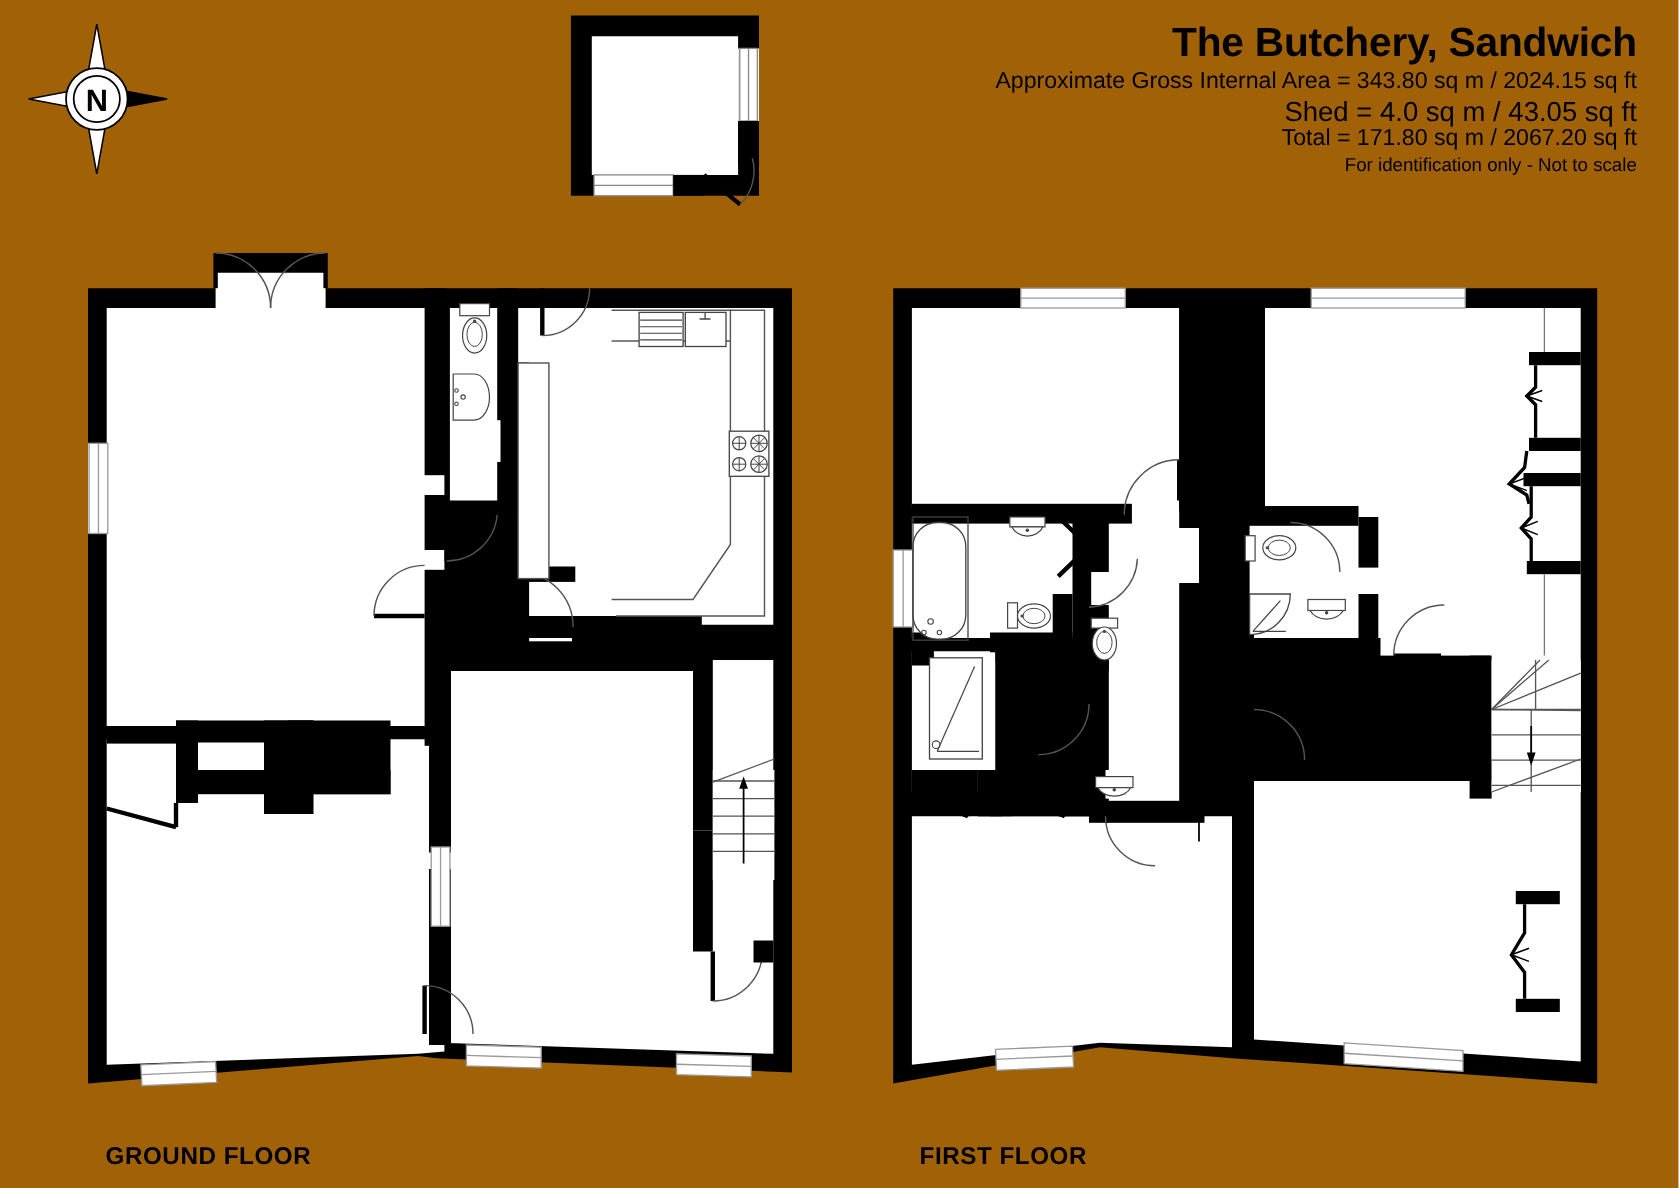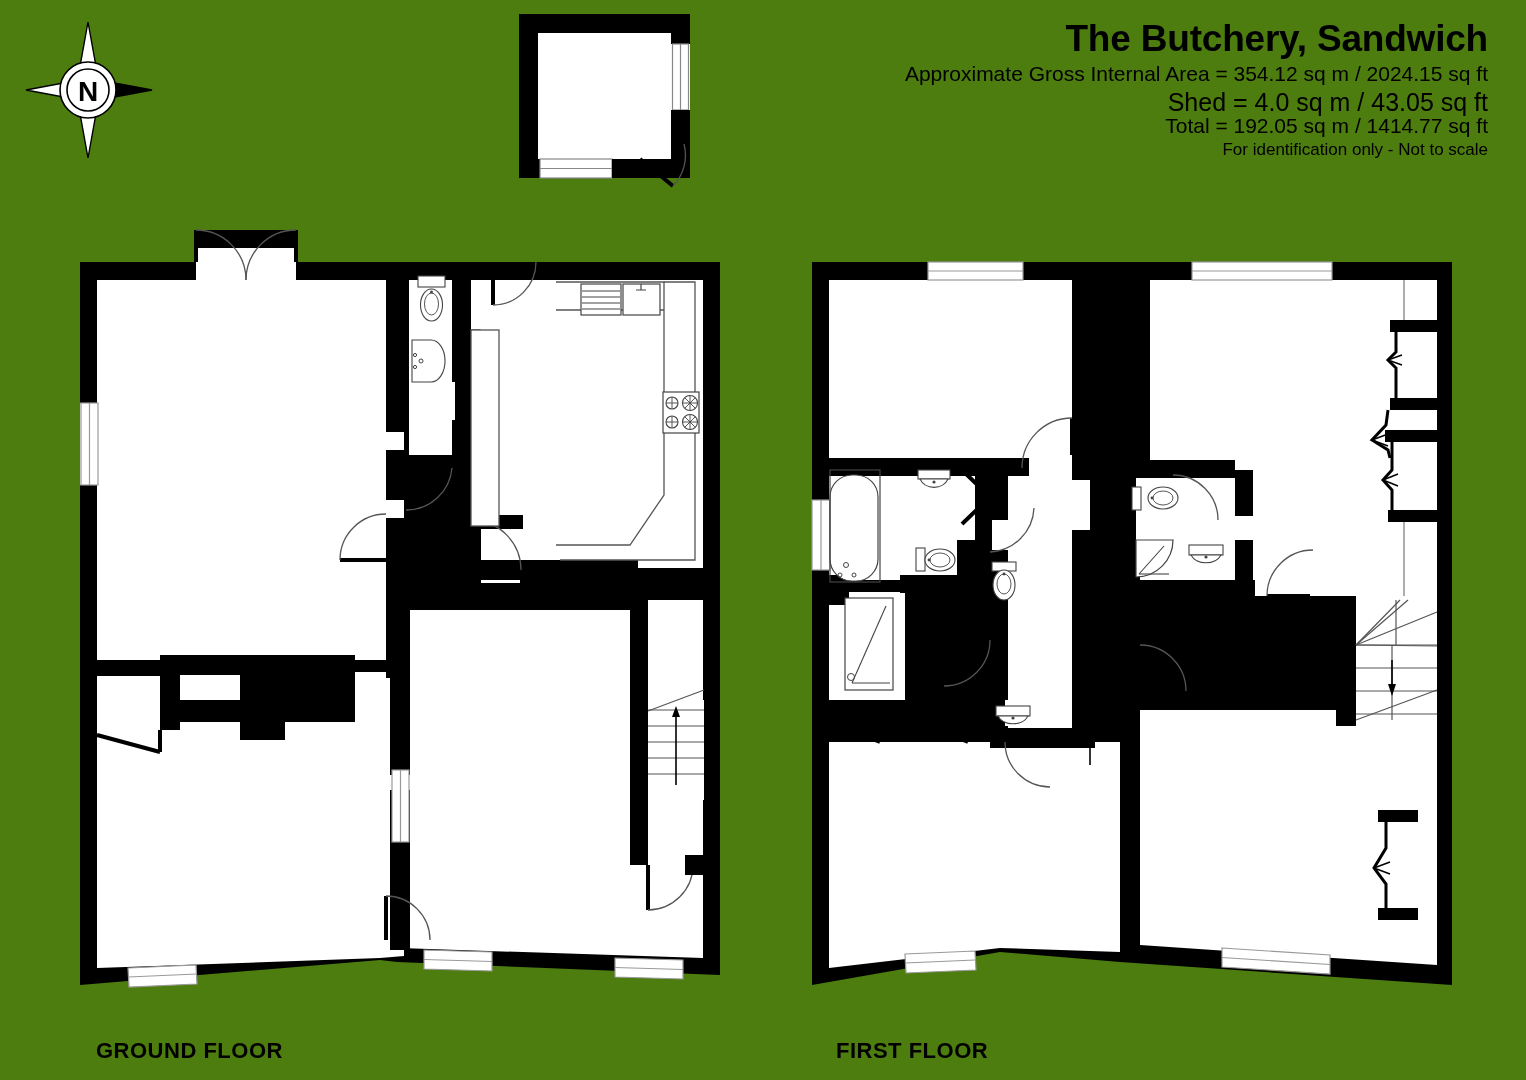--- a/index.html
+++ b/index.html
@@ -9,21 +9,21 @@
     background: #ffffff;
   }
   body {
     font-family: "Liberation Sans", sans-serif;
     color: #000000;
   }
   #page {
     position: relative;
     width: 1526px;
     height: 1080px;
-    background: #4d7c0f;
+    background: #a16207;
     overflow: hidden;
   }
   #plan-svg {
     position: absolute;
     left: 0;
     top: 0;
     width: 1526px;
     height: 1080px;
   }
   .hdr {
@@ -81,23 +81,23 @@
   }
   .shedtxt .nm { font-size: 18px; font-weight: bold; display: block; }
   .shedtxt .d1, .shedtxt .d2 { font-size: 18px; display: block; }
 </style>
 </head>
 <body>
 
 <div id="page">
 
   <div class="hdr" id="title">The Butchery, Sandwich</div>
-  <div class="hdr" id="sub1">Approximate Gross Internal Area = 354.12 sq m / 2024.15 sq ft</div>
+  <div class="hdr" id="sub1">Approximate Gross Internal Area = 343.80 sq m / 2024.15 sq ft</div>
   <div class="hdr" id="sub2">Shed = 4.0 sq m / 43.05 sq ft</div>
-  <div class="hdr" id="sub3">Total = 192.05 sq m / 1414.77 sq ft</div>
+  <div class="hdr" id="sub3">Total = 171.80 sq m / 2067.20 sq ft</div>
   <div class="hdr" id="sub4">For identification only - Not to scale</div>
 
   <div class="floorlabel" id="gf-label">GROUND FLOOR</div>
   <div class="floorlabel" id="ff-label">FIRST FLOOR</div>
 
   <div class="shedtxt" style="left:505px; top:66px; width:200px;">
     <span class="nm">Shed</span>
     <span class="d1">6'7 (2.0)</span>
     <span class="d2">x 6'7 (2.0)</span>
   </div>

